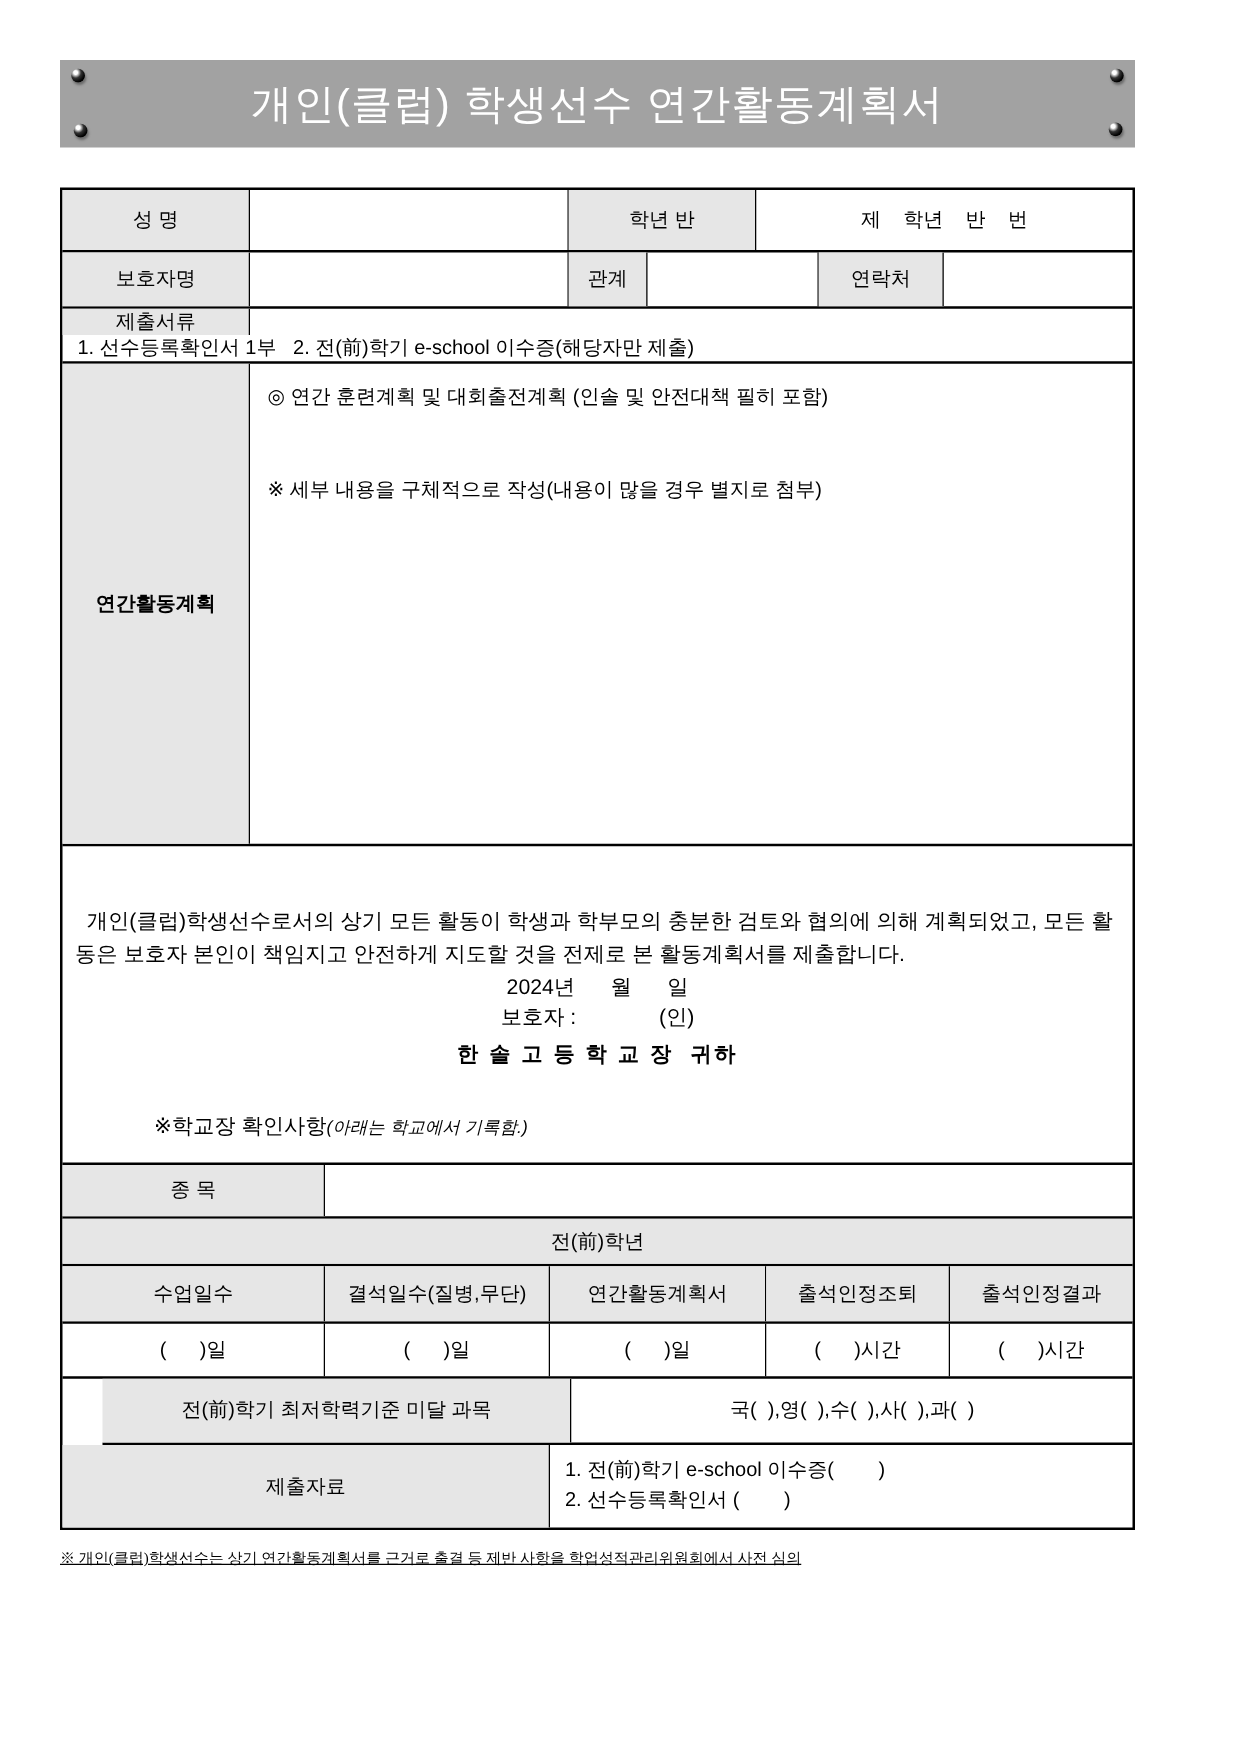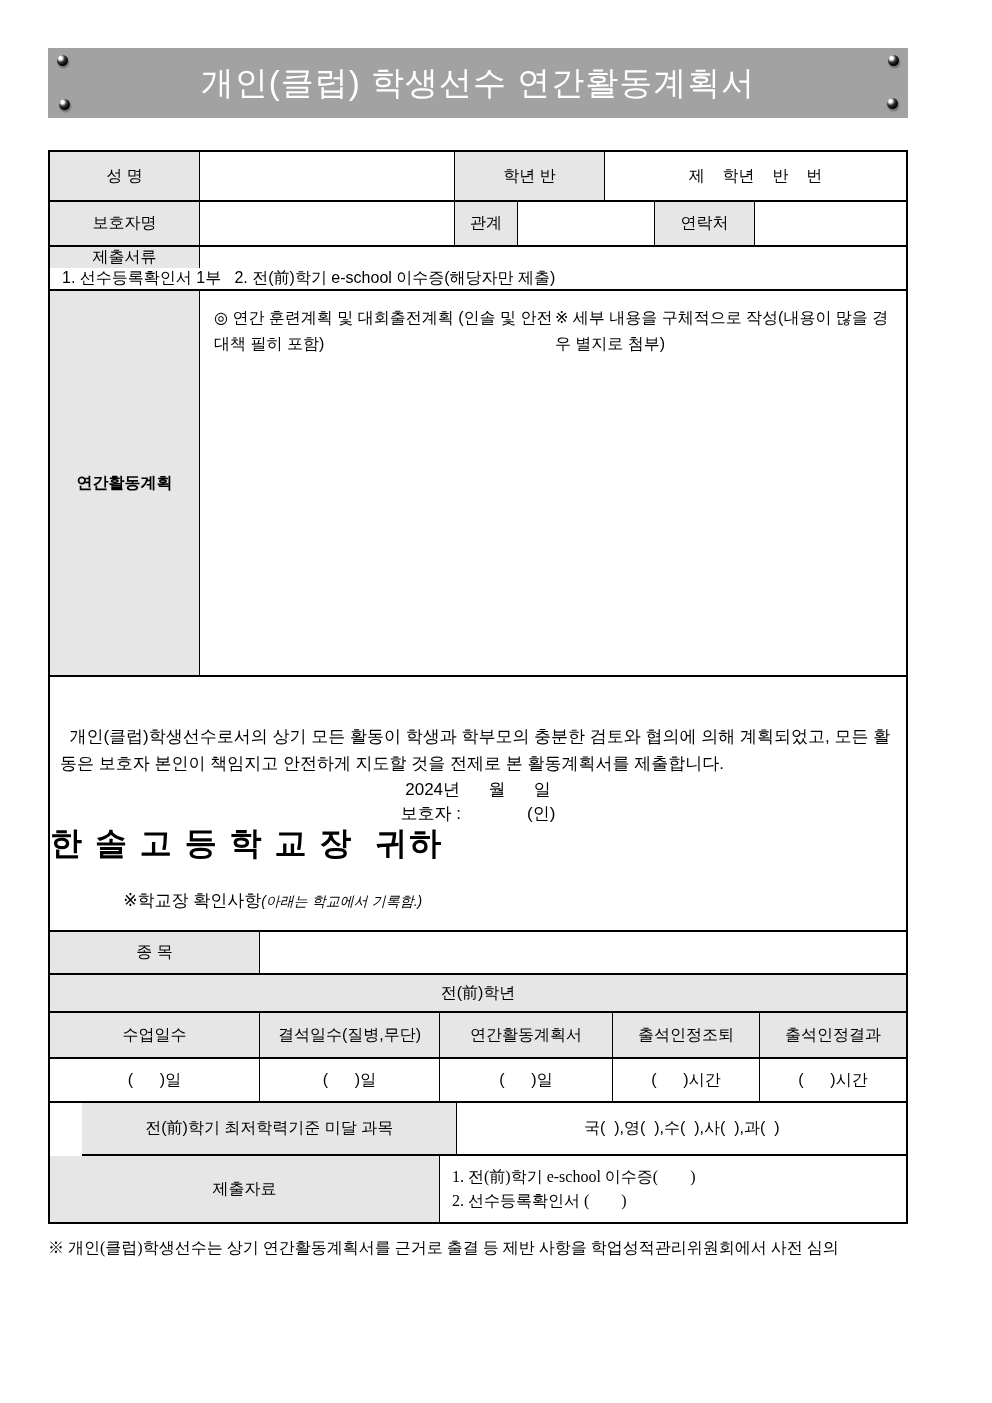--- a/index.html
+++ b/index.html
@@ -69,48 +69,48 @@
   
   .w150 { width:150px; } .w255 { width:255px; } .w301 { width:301px; }
   .w63  { width:63px; }  .w137 { width:137px; } .w100 { width:100px; } .w151 { width:151px; }
   .w706 { width:706px; }
   .w210 { width:210px; } .w646 { width:646px; }
   .w180 { width:180px; } .w173 { width:173px; } .w147 { width:147px; } .w146 { width:146px; }
   .w390 { width:390px; } .w466 { width:466px; }
   .w856 { width:856px; }
 
   
-  .plan-content { align-items:flex-start; padding:14px 14px; justify-content:flex-start; }
+  .plan-content { flex-direction:column; align-items:flex-start; padding:14px 14px; justify-content:flex-start;gap:28px; }
   .plan-line1 { line-height:26px; margin-bottom:21px; white-space:pre-wrap; }
   .plan-line2 { line-height:26px; white-space:pre-wrap; }
 
   
   .pledge {
     flex-direction:column; align-items:stretch; justify-content:flex-start;
     padding-top:46px; font-size:17px;
   }
   .pledge-body { padding:0 8px 0 10px; line-height:27px; white-space:pre-wrap; }
   .pledge-date { text-align:center; line-height:24px; margin-top:1px; white-space:pre; }
   .pledge-guardian { text-align:center; line-height:23px; white-space:pre; }
   .pledge-addressee {
-    font-size:32px; font-weight:bold;
+    text-align:center; font-size:17px; font-weight:bold;
     letter-spacing:2px; line-height:33px; margin-top:2px; white-space:pre;
   }
   .pledge-note { padding-left:26px; font-size:17px; line-height:26px; margin-top:2px; }
   .pledge-note .it { font-style:italic; font-size:14px; }
 
   
-  .submission-content { flex-direction:column; align-items:flex-start; justify-content:center; padding-left:12px;font-family:Liberation Serif, serif; }
+  .submission-content { flex-direction:column; align-items:flex-start; justify-content:center; padding-left:12px; }
   .submission-content div { line-height:24px; white-space:pre-wrap; }
 
   
   .footer-note {
     position:absolute; left:48px; top:1238px; width:900px;
     font-family:"Liberation Serif","DejaVu Serif",serif;
-    font-size:16px; white-space:pre-wrap;
+    font-size:12px; white-space:pre-wrap;text-decoration:underline;
   }
 </style>
 </head>
 <body>
 
 <div class="page">
 
   <div class="banner">
     <span class="pin tl"></span>
     <span class="pin tr"></span>

